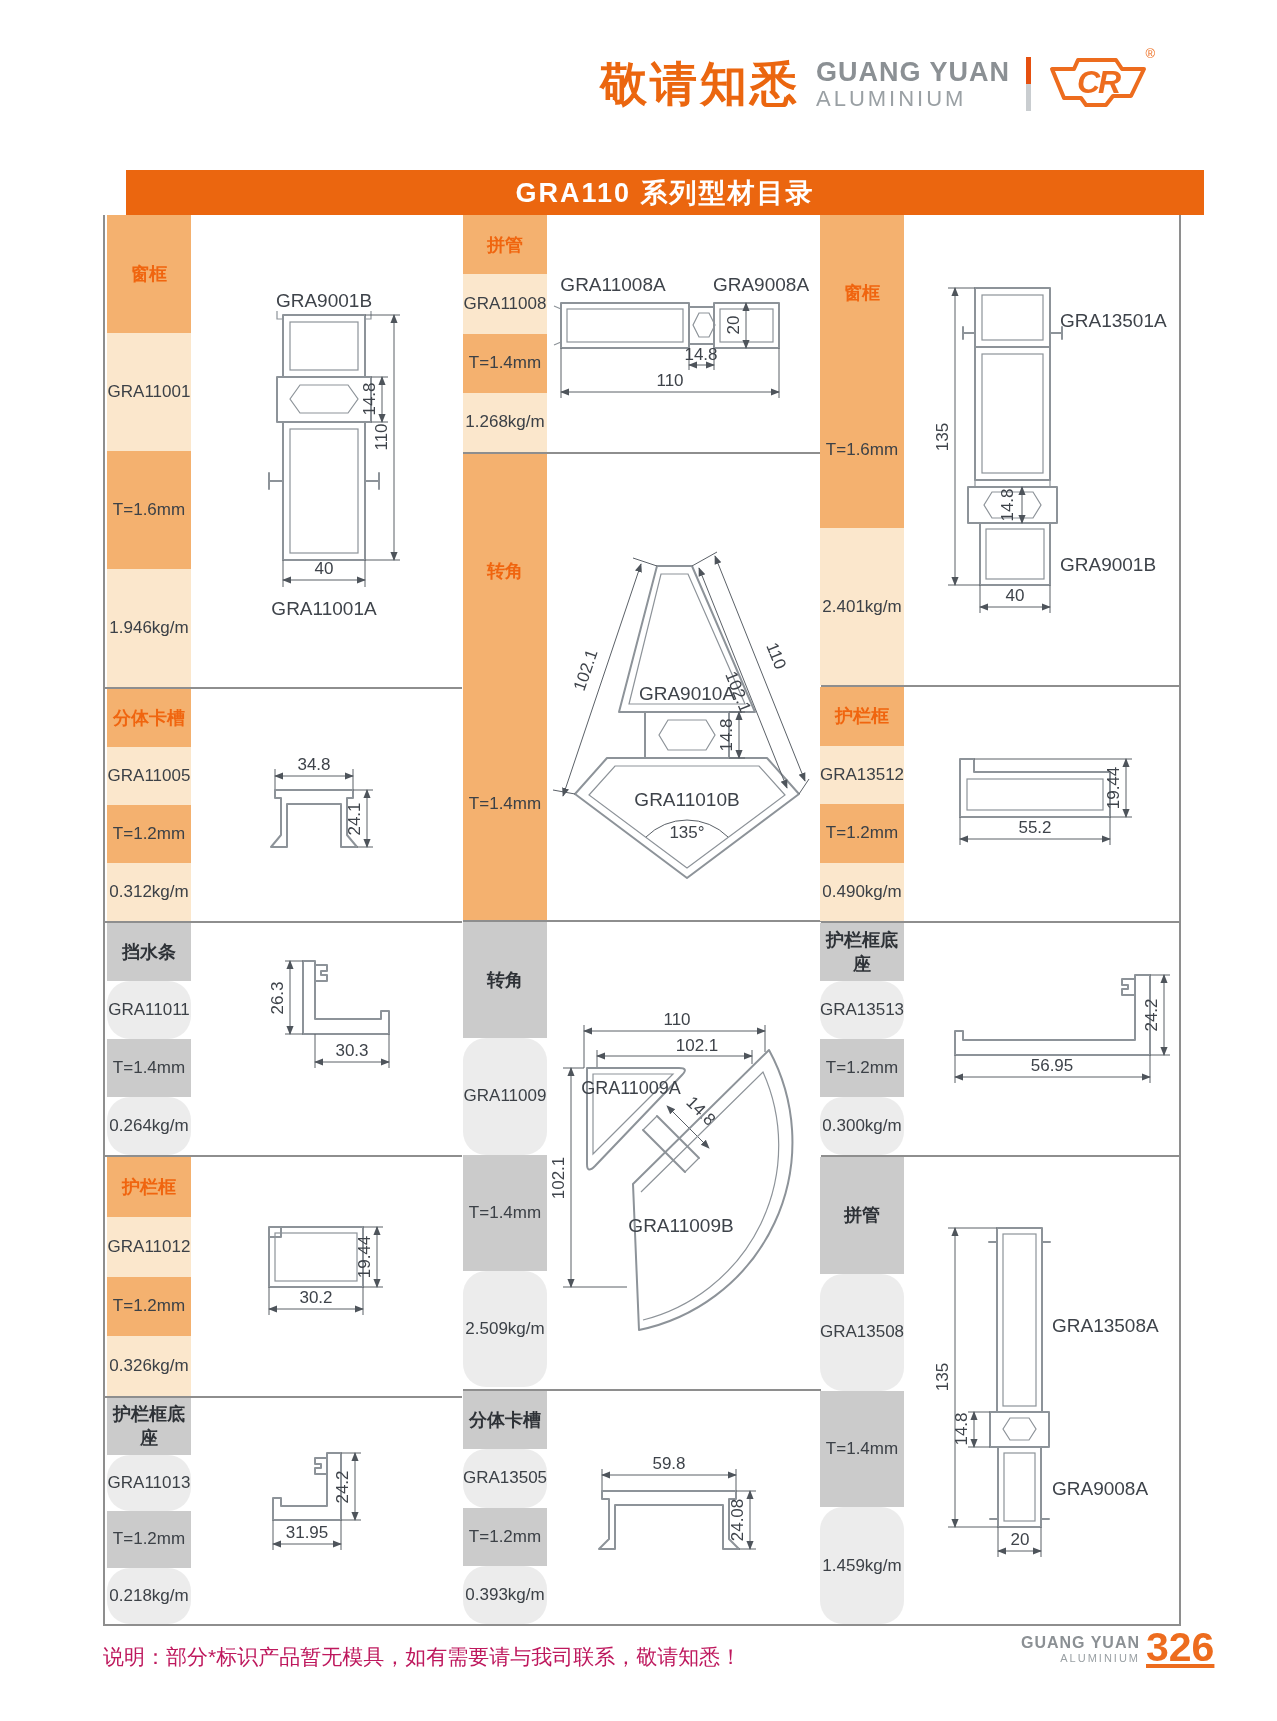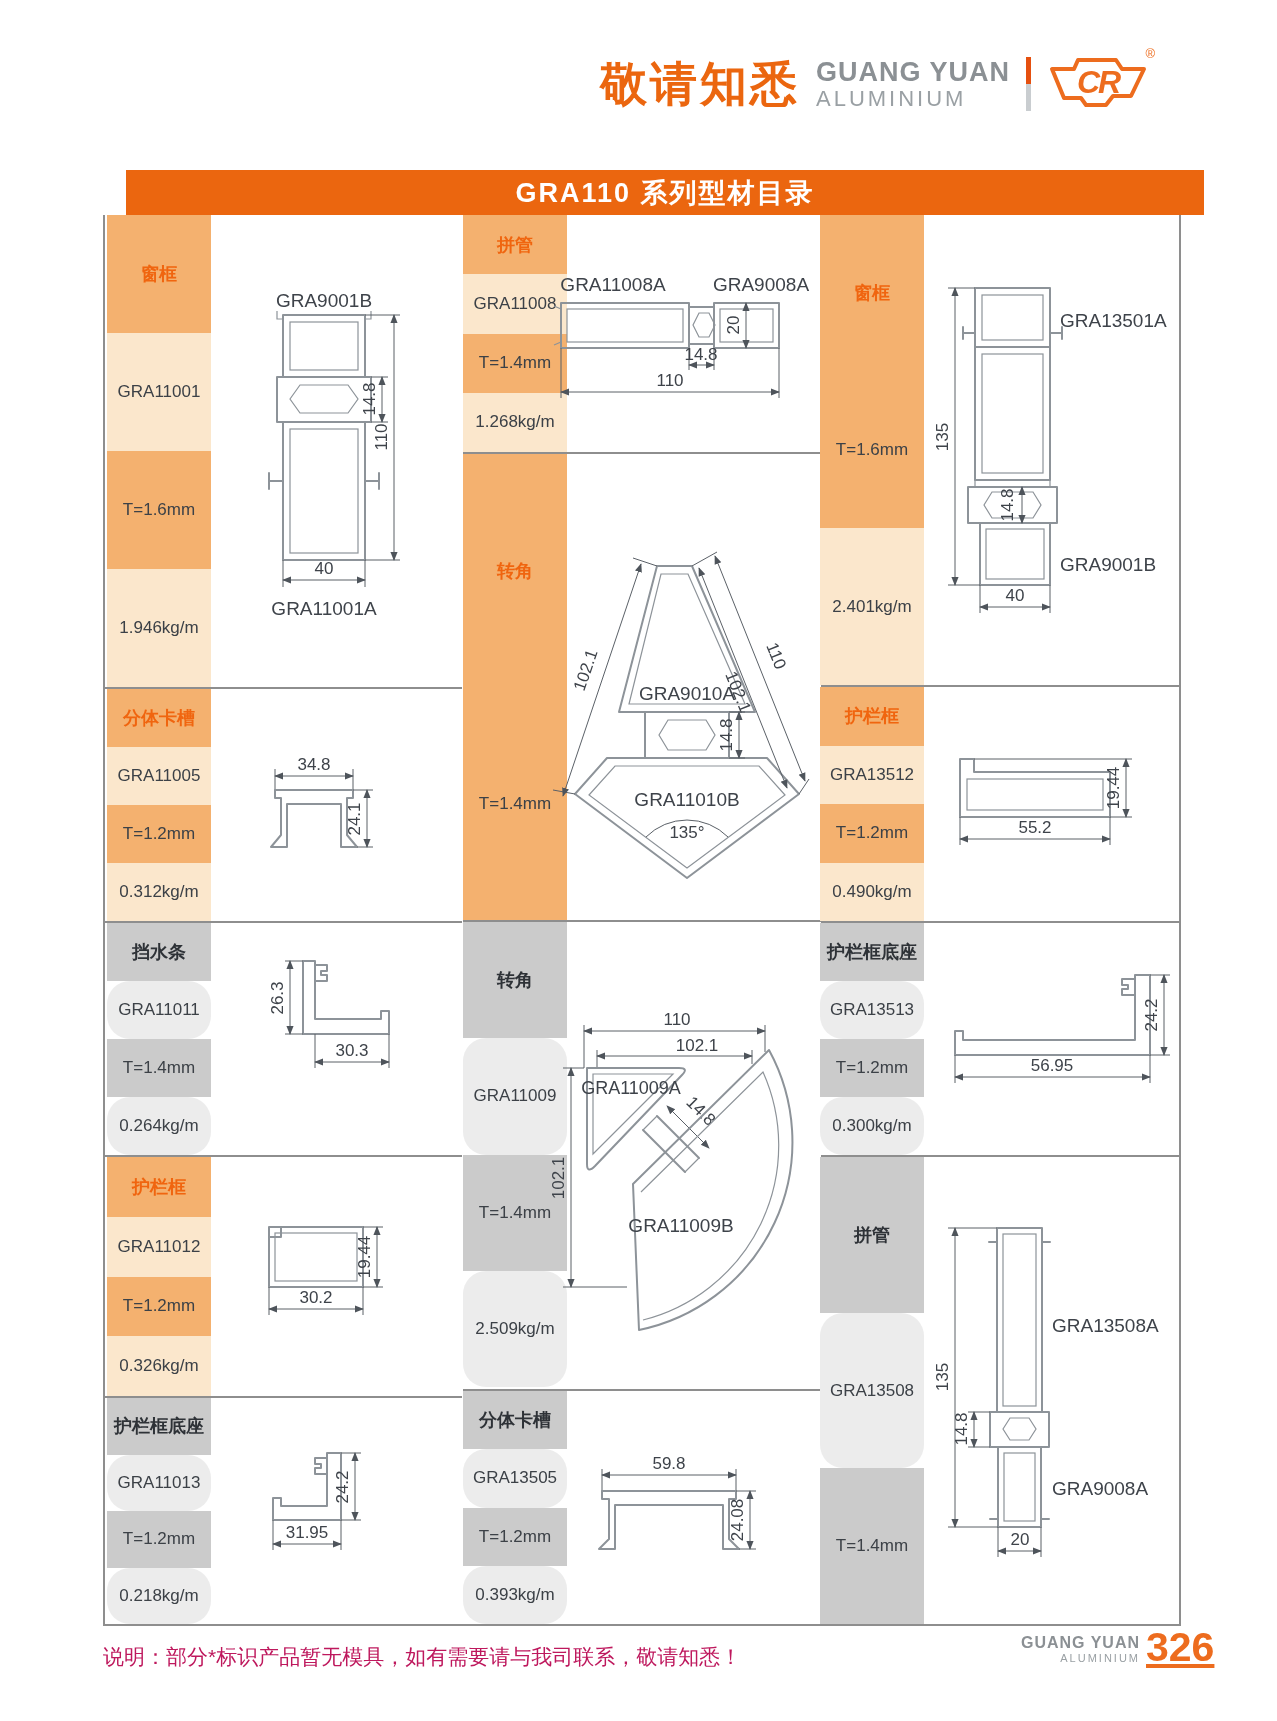--- a/index.html
+++ b/index.html
@@ -21,21 +21,21 @@
   .hdr-divider .d2{flex:1;background:#C9CDD0;}
   .logomark{position:relative;width:104px;height:64px;}
   .logomark .reg{position:absolute;right:-4px;top:-6px;font-size:13px;color:var(--pageO);}
   
   .titlebar{position:absolute;left:103px;top:170px;width:1078px;height:45px;background:var(--orange);
             color:#fff;display:flex;align-items:center;justify-content:center;
             font-size:27px;font-weight:bold;letter-spacing:2px;margin-left:23px;}
   
   .table{position:absolute;left:103px;top:215px;width:1078px;height:1411px;
          border:2px solid #8E8E8E;border-top:none;box-sizing:border-box;}
-  .sidebar{position:absolute;width:104px;display:flex;flex-direction:column;}
+  .sidebar{position:absolute;width:84px;display:flex;flex-direction:column;}
   .cell{flex:1;display:flex;align-items:center;justify-content:center;text-align:center;
         font-size:17px;color:var(--txt);padding:0 2px;}
   .c-cat{font-weight:bold;font-size:18px;letter-spacing:0;}
   .s-orange .c-cat{background:var(--cellOD);color:var(--catO);}
   .s-orange .c-dark{background:var(--cellOD);}
   .s-orange .c-light{background:var(--cellOL);}
   .s-gray .c-cat{background:var(--cellGD);color:#2E3237;}
   .s-gray .c-dark{background:var(--cellGD);}
   .s-gray .c-light{background:var(--cellGL);border-radius:23px;}
   .hline{position:absolute;height:2px;background:#8E8E8E;}
@@ -161,20 +161,21 @@
     <div class="sidebar s-gray" style="left:715px;top:708px;height:232px;">
       <div class="cell c-cat">护栏框底座</div>
       <div class="cell c-light">GRA13513</div>
       <div class="cell c-dark">T=1.2mm</div>
       <div class="cell c-light">0.300kg/m</div>
     </div>
     <div class="sidebar s-gray" style="left:715px;top:942px;height:467px;">
       <div class="cell c-cat">拼管</div>
       <div class="cell c-light">GRA13508</div>
       <div class="cell c-dark">T=1.4mm</div>
+      <div class="cell c-light">1.459kg/m</div>
     </div>
 
     <svg width="0" height="0" style="position:absolute;">
       <defs>
         <marker id="arw" viewBox="0 0 10 10" refX="9" refY="5" markerWidth="9" markerHeight="9" orient="auto-start-reverse">
           <path d="M0,1 L10,5 L0,9 z" fill="#4E545B"></path>
         </marker>
       </defs>
     </svg>
 

